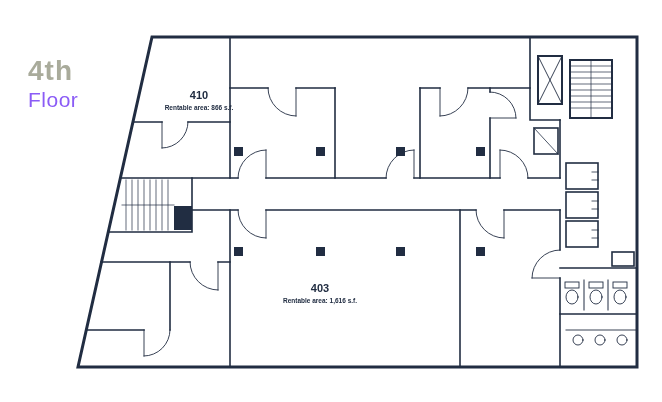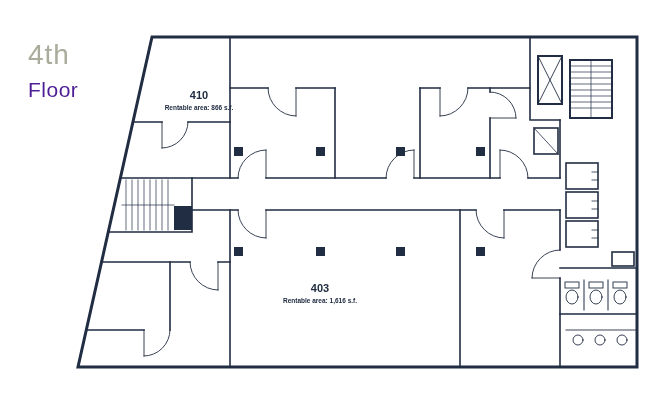--- a/index.html
+++ b/index.html
@@ -15,31 +15,32 @@
     background: #ffffff;
     overflow: hidden;
   }
   .floor-label {
     position: absolute;
     left: 28px;
     top: 40px;
   }
   .floor-number {
     font-size: 28px;
-    font-weight: 400;
+    font-weight: 700;
     letter-spacing: 1px;
     color: #a9ab9b;
     line-height: 1.1;
+    margin-top: 16px;
   }
   .floor-word {
-    margin-top: 7px;
+    margin-top: 1px;
     font-size: 21px;
     font-weight: 500;
     letter-spacing: 0.5px;
-    color: #4c1d95;
+    color: #8b5cf6;
     line-height: 1.1;
   }
   .plan-svg {
     position: absolute;
     left: 0;
     top: 0;
   }
   .unit-num {
     font-family: "Liberation Sans", sans-serif;
     font-size: 11px;

